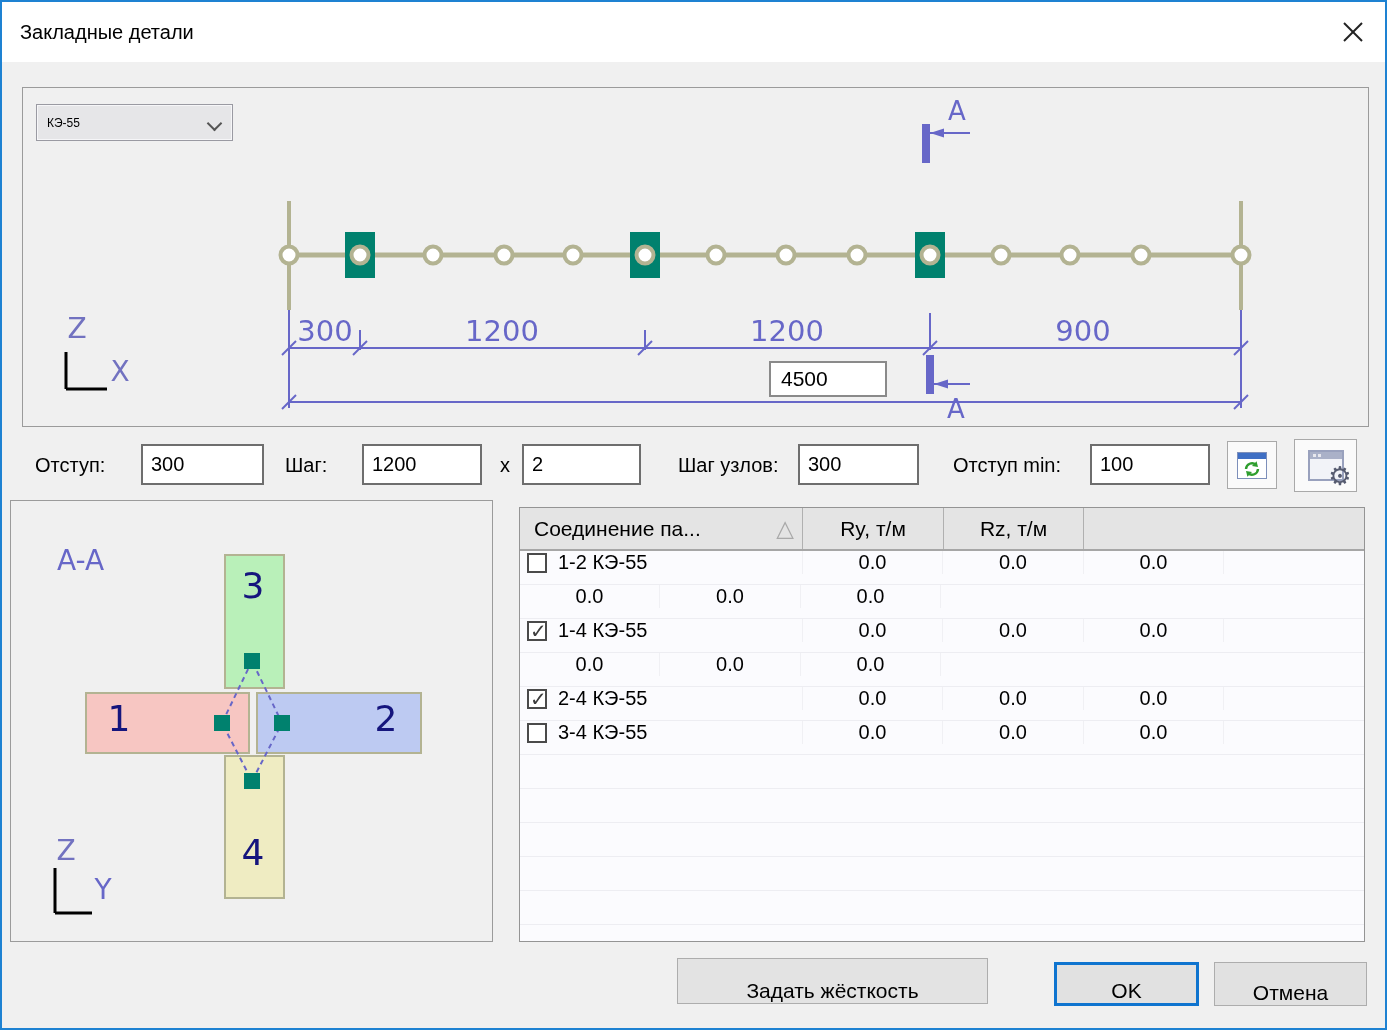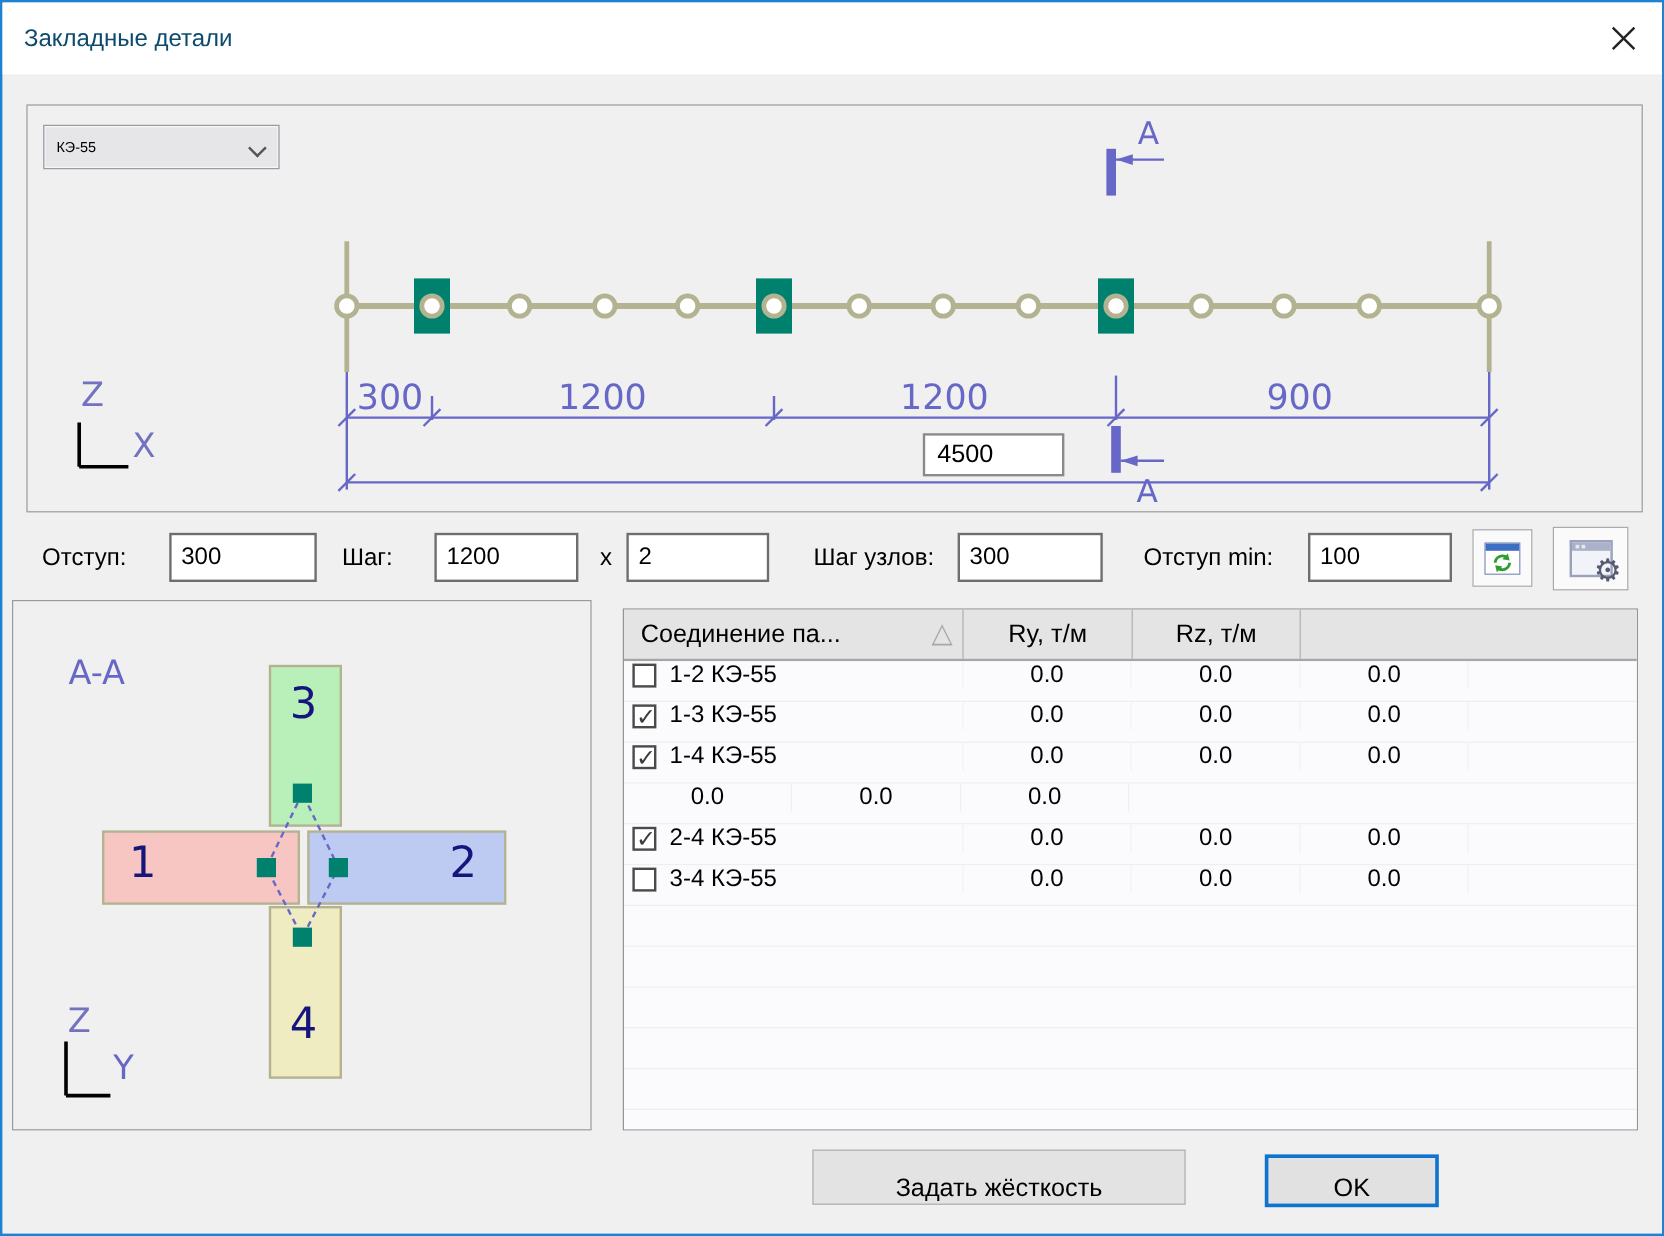--- a/index.html
+++ b/index.html
@@ -4,21 +4,21 @@
 <style>
   html,body{margin:0;padding:0;background:#d0d0d0;}
   *{box-sizing:border-box;}
   .window{
     position:relative;width:1387px;height:1030px;
     border:2px solid #1e82d2;background:#f0f0f0;
     font-family:"Liberation Sans",sans-serif;color:#000;overflow:hidden;
   }
   .titlebar{position:absolute;left:0;top:0;width:100%;height:60px;background:#ffffff;
     display:flex;align-items:center;padding-left:18px;}
-  .title{font-size:20px;color:#0c4a6e;}
+  .title{font-size:20px;color:#000000;}
   .close-btn{position:absolute;right:14px;top:12px;width:36px;height:36px;display:flex;
     align-items:center;justify-content:center;cursor:pointer;}
   
   .panel{position:absolute;border:1px solid #9b9b9b;background:#f0f0f0;}
   .panel-top{left:20px;top:85px;width:1347px;height:340px;}
   .panel-section{left:8px;top:498px;width:483px;height:442px;}
   
   .combo{position:absolute;left:13px;top:16px;width:197px;height:37px;background:#e6e6e8;
     border:1px solid #9a9aa2;box-shadow:inset 0 0 0 1px #f6f6f8;
     display:flex;align-items:center;padding:0 10px;font-size:12px;}
@@ -249,24 +249,20 @@
       <div class="bc bc1">
           <span class="cb" data-checked="false"></span>
           <span>1-2 КЭ-55</span>
         </div>
       <div class="bc bc2">0.0</div>
       <div class="bc bc3">0.0</div>
       <div class="bc bc4">0.0</div>
       <div class="bc bc5"></div>
     </div>
     <div class="grow">
-      <div class="bc bc1">
-          <span class="cb" data-checked="true"></span>
-          <span>1-3 КЭ-55</span>
-        </div>
       <div class="bc bc2">0.0</div>
       <div class="bc bc3">0.0</div>
       <div class="bc bc4">0.0</div>
       <div class="bc bc5"></div>
     </div>
     <div class="grow">
       <div class="bc bc1">
           <span class="cb" data-checked="true"></span>
           <span>1-4 КЭ-55</span>
         </div>
@@ -345,14 +341,17 @@
         <div class="bc bc5"></div>
       </div>
   </div>
 
   <div class="btn btn-stiff">
     <span>Задать жёсткость</span>
   </div>
   <div class="btn btn-ok">
     <span>OK</span>
   </div>
+  <div class="btn btn-cancel">
+    <span>Отмена</span>
+  </div>
 
 </div>
 
 </body></html>

